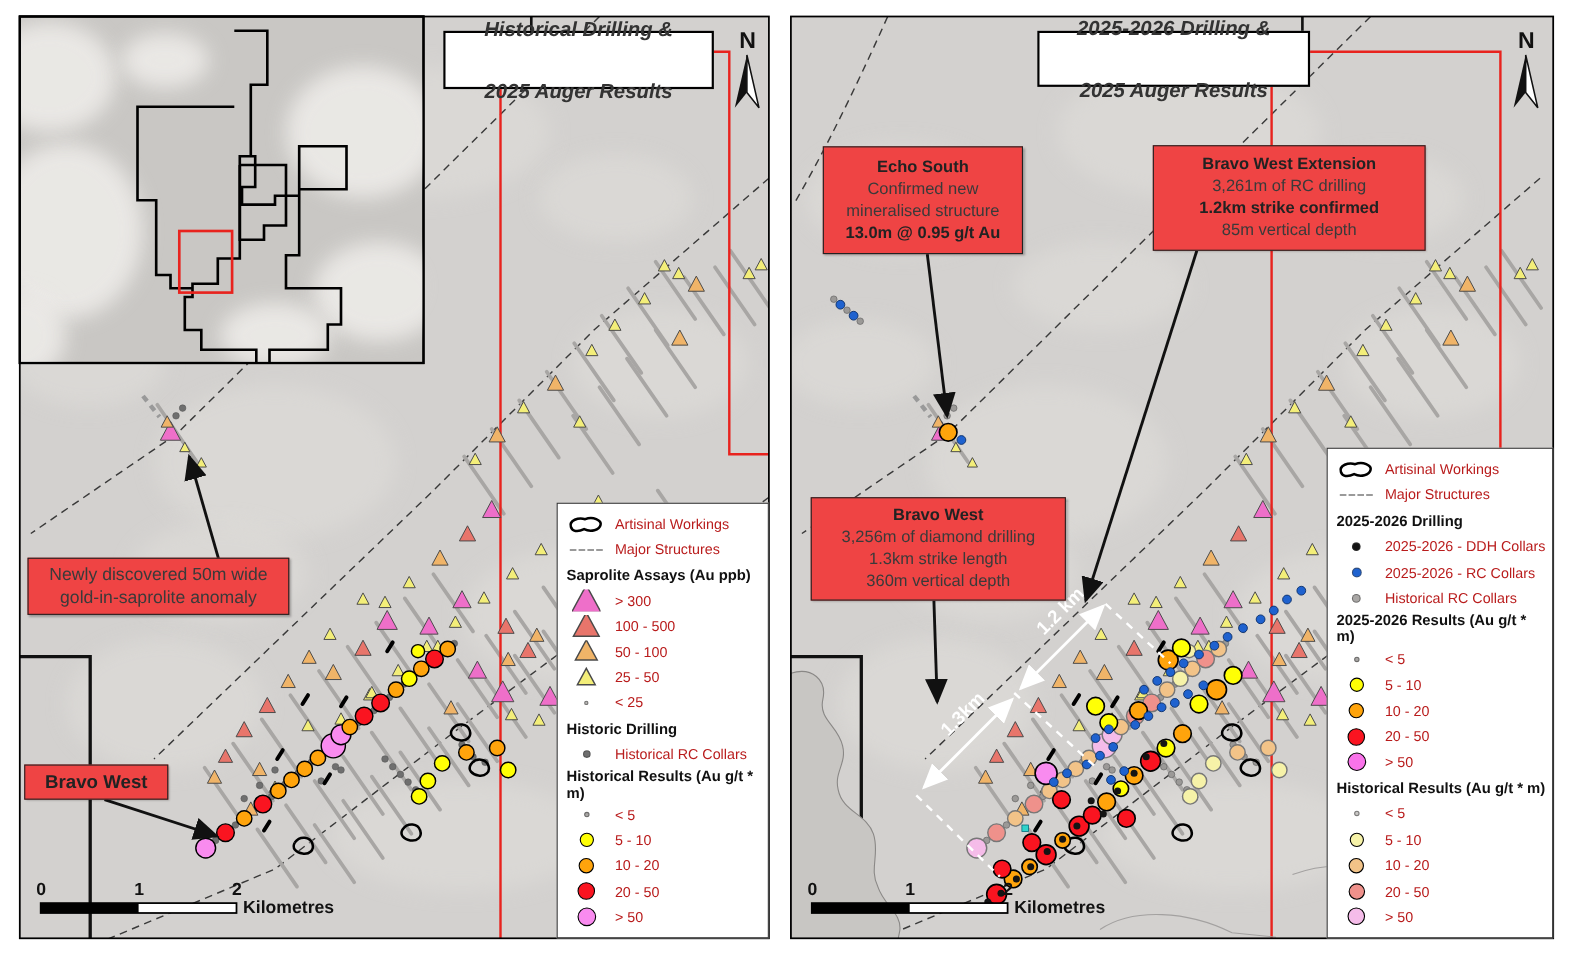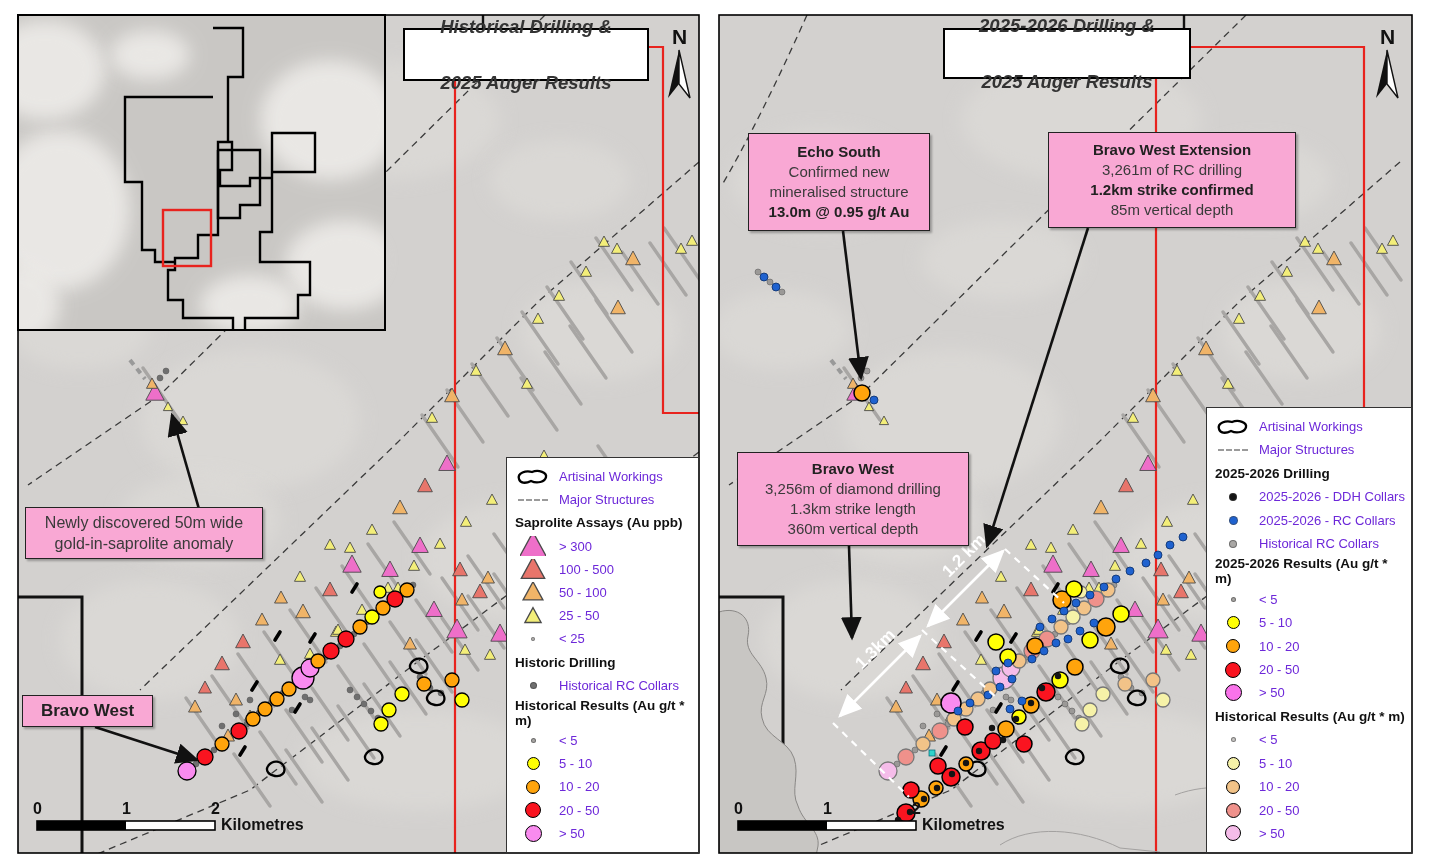--- a/index.html
+++ b/index.html
@@ -2,30 +2,30 @@
 <html><head>
 <meta charset="utf-8">
 <style>
   html,body{margin:0;padding:0;background:#fff;}
   body{width:1430px;height:868px;position:relative;font-family:"Liberation Sans",sans-serif;overflow:hidden;}
   #stage{position:absolute;inset:0;}
   #scene{position:absolute;left:0;top:0;}
   .title-box{position:absolute;background:#fff;border:2px solid #000;box-sizing:border-box;
     text-align:center;font-weight:bold;font-style:italic;font-size:18.5px;line-height:1.28;
     display:flex;flex-direction:column;justify-content:center;color:#333;gap:32px;}
-  .callout{position:absolute;background:#f9a8d4;border:1.4px solid #222;box-sizing:border-box;
+  .callout{position:absolute;background:#ef4444;border:1.4px solid #222;box-sizing:border-box;
     text-align:center;color:#3a3a3a;display:flex;flex-direction:column;justify-content:center;
     line-height:1.32;box-shadow:1.5px 1.5px 2px rgba(0,0,0,.28);}
   .callout .b{font-weight:bold;color:#222;}
   .legend{position:absolute;background:#fff;border:1.4px solid #333;box-sizing:border-box;
     padding:8px 6px;display:flex;flex-direction:column;justify-content:space-between;}
   .lrow{display:flex;align-items:center;min-height:21px;}
   .lrow .head{font-weight:bold;font-size:13.5px;color:#111;padding-left:2px;}
   .lsym{width:40px;flex:none;display:flex;justify-content:center;align-items:center;}
-  .llab{font-size:13px;color:#6d28d9;margin-left:6px;white-space:nowrap;}
+  .llab{font-size:13px;color:#b91c1c;margin-left:6px;white-space:nowrap;}
   .dash-sym{width:30px;height:0;border-top:2px dashed #9a9a9a;}
   .dot-sym{border-radius:50%;box-sizing:border-box;}
   .circ-sym{border-radius:50%;border:1.4px solid #000;box-sizing:border-box;}
 </style>
 </head>
 <body>
 <div id="stage">
 
 <svg id="scene" width="1430" height="868">
       <defs>

